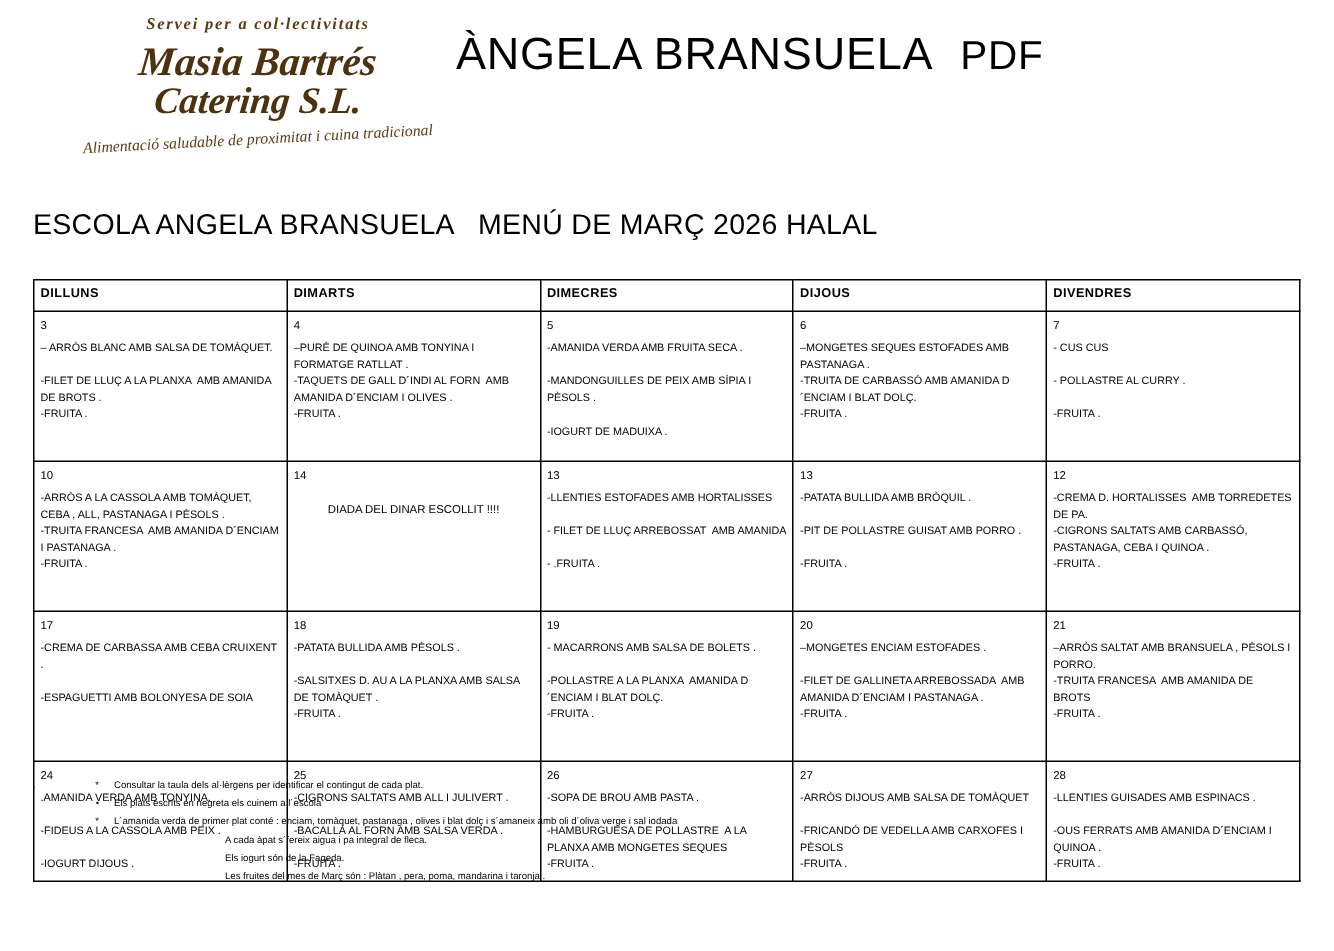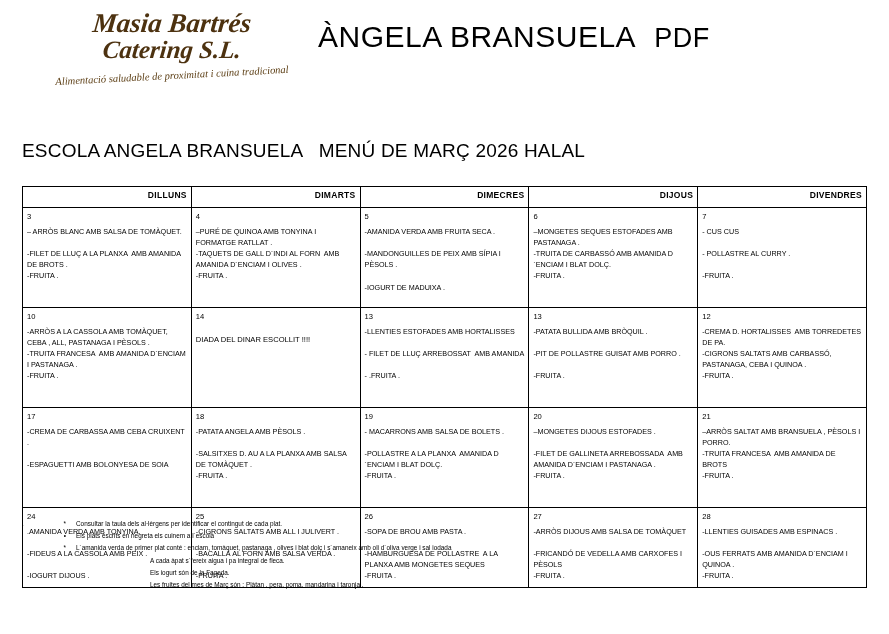--- a/index.html
+++ b/index.html
@@ -61,21 +61,21 @@
   .logo-sub {
     font-family: "Liberation Serif", serif;
     font-size: 10.5px;
     font-style: italic;
     color: #5b3d13;
     margin-top: 6px;
     transform: rotate(-3deg);
   }
   .doc-title {
     position: absolute;
-    left: 318px;
+    left: 304px;
     top: 20px;
     font-size: 30px;
     letter-spacing: 0.5px;
   }
   .doc-title .pdf {
     margin-left: 18px;
     font-size: 27px;
   }
 
   
@@ -98,21 +98,21 @@
     table-layout: fixed;
   }
   .menu-table th, .menu-table td {
     border: 1px solid #000000;
     vertical-align: top;
     padding: 3px 4px 4px 4px;
   }
   .menu-table th {
     font-size: 8.5px;
     font-weight: bold;
-    text-align: right;
+    text-align: left;
     height: 13px;
     letter-spacing: 0.3px;
   }
   .menu-table td {
     height: 92px;
     font-size: 7.2px;
     line-height: 1.55;
   }
   .menu-table tr.row-last td {
     height: 72px;
@@ -123,20 +123,21 @@
     margin-bottom: 3px;
   }
   .line {
     display: block;
     white-space: pre-wrap;
   }
   .note-line {
     display: block;
     padding-top: 8px;
     font-size: 7.6px;
+    text-align: center;
   }
 
   
   .footnotes {
     position: absolute;
     left: 22px;
     top: 518px;
     width: 845px;
     font-size: 6.4px;
     line-height: 1.9;
@@ -167,20 +168,21 @@
     left: 0;
     top: 0;
     font-size: 6.4px;
   }
 </style>
 </head>
 <body>
 
 <div class="header">
   <div class="logo-block">
+    <div class="logo-tagline">Servei per a col·lectivitats</div>
     <div class="logo-name1">Masia Bartrés</div>
     <div class="logo-name2">Catering S.L.</div>
     <div class="logo-sub">Alimentació saludable de proximitat i cuina tradicional</div>
   </div>
   <div class="doc-title">
     <span>ÀNGELA BRANSUELA</span><span class="pdf">PDF</span>
   </div>
 </div>
 
 <div class="subtitle">ESCOLA ANGELA BRANSUELA   MENÚ DE MARÇ 2026 HALAL</div>
@@ -271,35 +273,35 @@
         <td>
           <span class="day-num">17</span>
           <span class="line">-CREMA DE CARBASSA AMB CEBA CRUIXENT .</span>
           <span class="line">&nbsp;</span>
           <span class="line">-ESPAGUETTI AMB BOLONYESA DE SOIA</span>
           <span class="line">&nbsp;</span>
           <span class="line">&nbsp;</span>
         </td>
         <td>
           <span class="day-num">18</span>
-          <span class="line">-PATATA ANGELA AMB PÈSOLS .</span>
+          <span class="line">-PATATA BULLIDA AMB PÈSOLS .</span>
           <span class="line">&nbsp;</span>
           <span class="line">-SALSITXES D. AU A LA PLANXA AMB SALSA DE TOMÀQUET .</span>
           <span class="line">-FRUITA .</span>
         </td>
         <td>
           <span class="day-num">19</span>
           <span class="line">- MACARRONS AMB SALSA DE BOLETS .</span>
           <span class="line">&nbsp;</span>
           <span class="line">-POLLASTRE A LA PLANXA  AMANIDA D´ENCIAM I BLAT DOLÇ.</span>
           <span class="line">-FRUITA .</span>
         </td>
         <td>
           <span class="day-num">20</span>
-          <span class="line">–MONGETES DIJOUS ESTOFADES .</span>
+          <span class="line">–MONGETES ENCIAM ESTOFADES .</span>
           <span class="line">&nbsp;</span>
           <span class="line">-FILET DE GALLINETA ARREBOSSADA  AMB AMANIDA D´ENCIAM I PASTANAGA .</span>
           <span class="line">-FRUITA .</span>
         </td>
         <td>
           <span class="day-num">21</span>
           <span class="line">–ARRÒS SALTAT AMB BRANSUELA , PÈSOLS I PORRO.</span>
           <span class="line">-TRUITA FRANCESA  AMB AMANIDA DE BROTS</span>
           <span class="line">-FRUITA .</span>
         </td>

